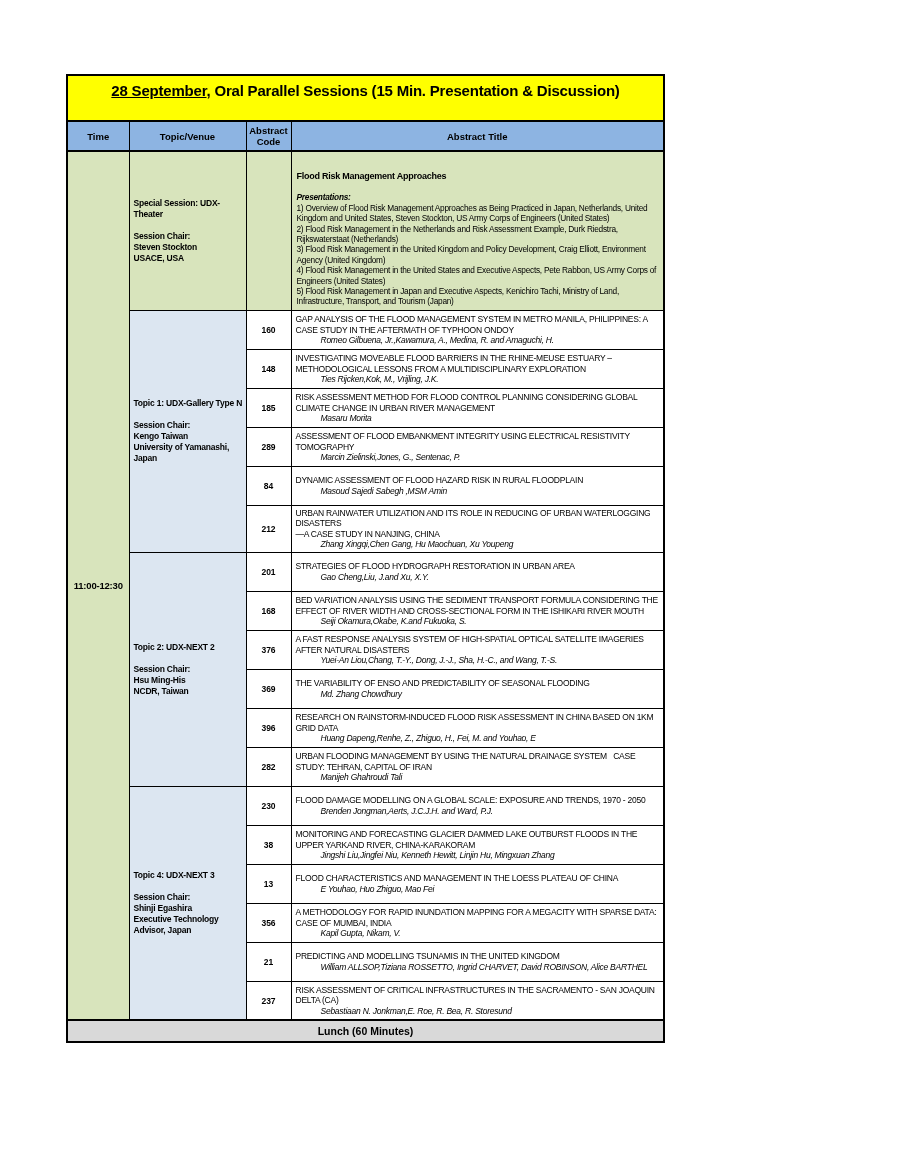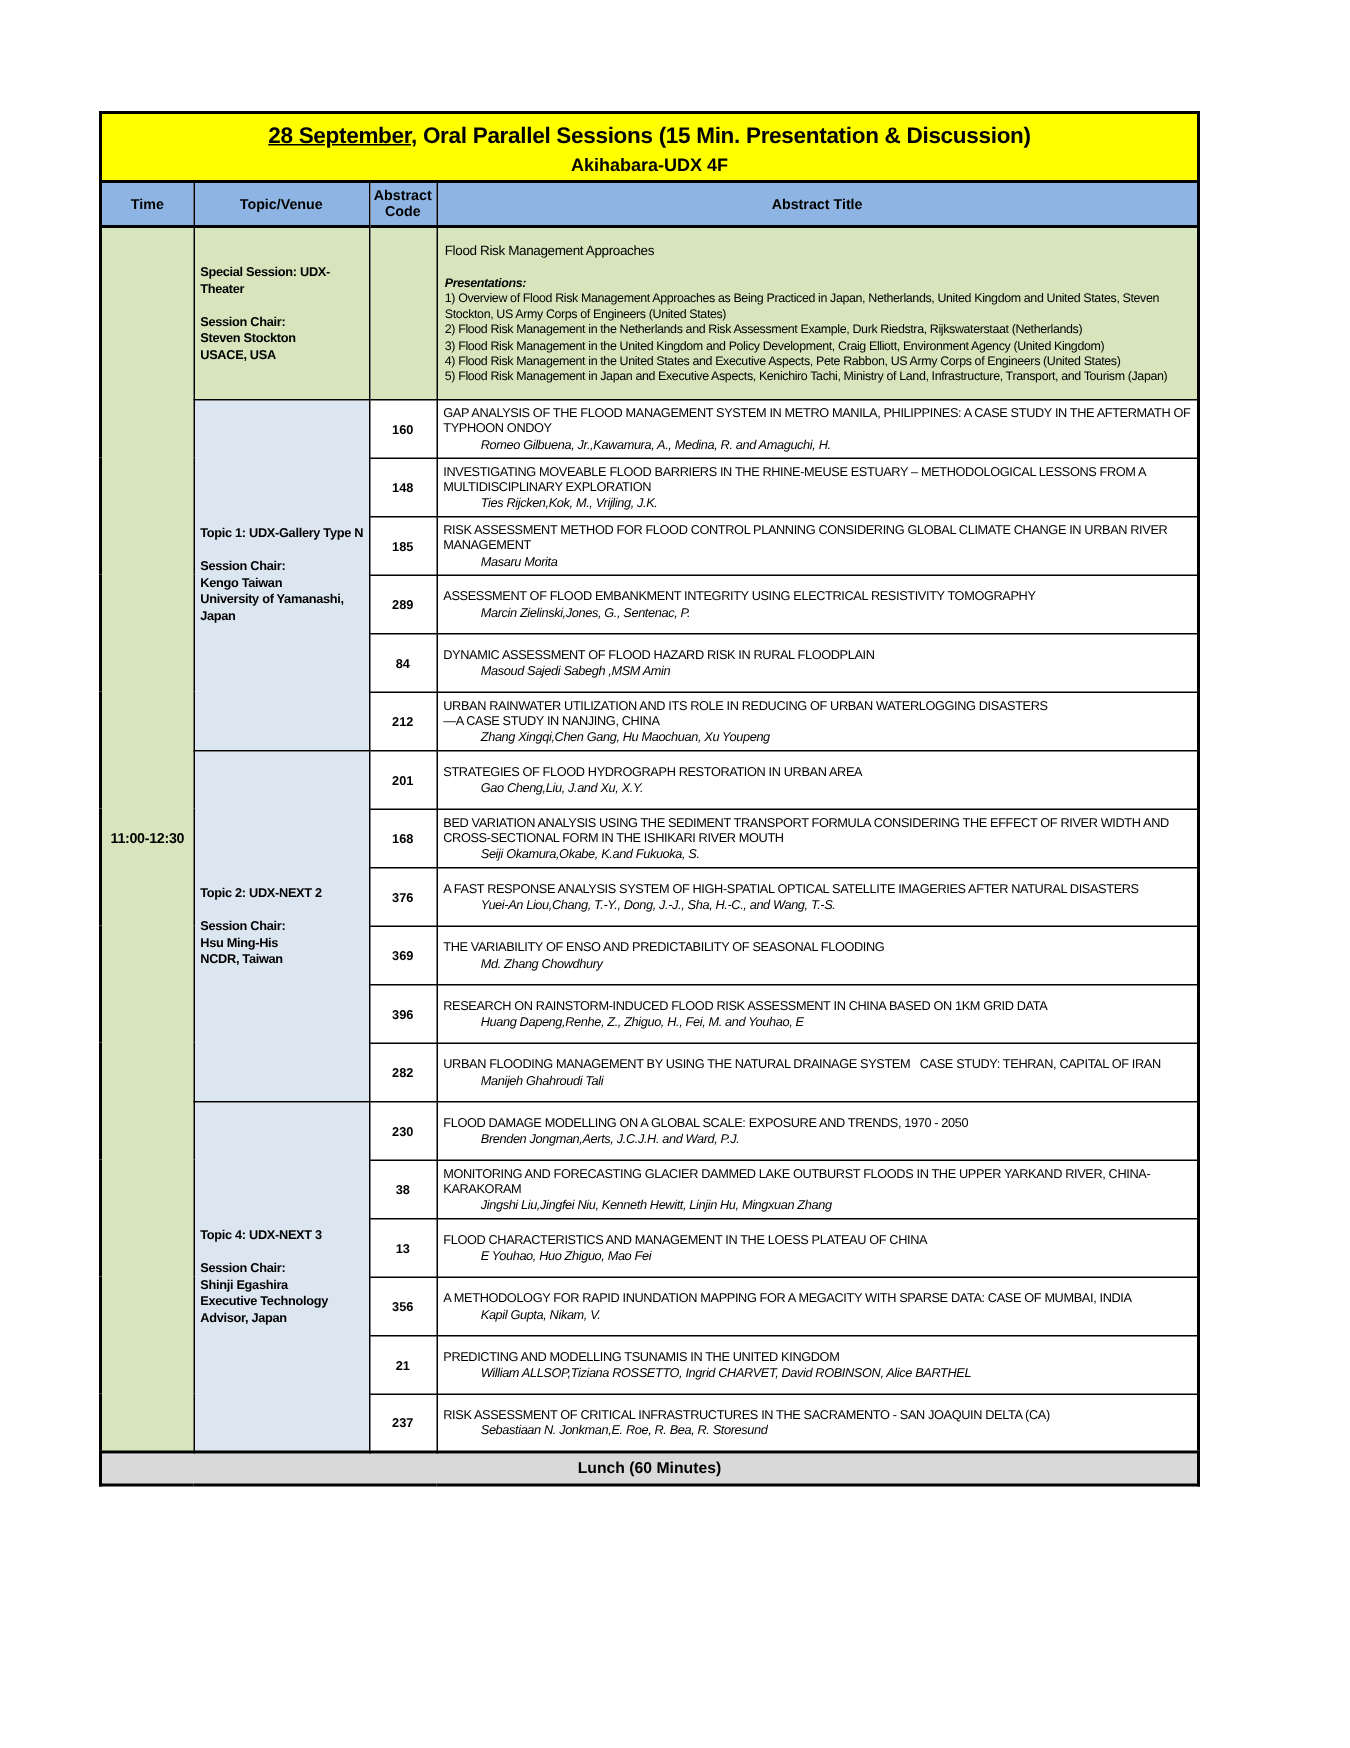--- a/index.html
+++ b/index.html
@@ -3,21 +3,21 @@
 <meta charset="utf-8">
 <style>
   * { box-sizing: border-box; margin: 0; padding: 0; }
   html, body { background: #ffffff; }
   body {
     width: 900px; height: 1165px;
     position: relative;
     font-family: "Liberation Sans", sans-serif;
     color: #000;
   }
-  .sheet { position: absolute; left: 66px; top: 74px; width: 734px; }
+  .sheet { position: absolute; left: 66px; top: 74px; width: 599px; }
 
   .banner {
     background: var(--banner-bg, #FFFF00);
     border: 2px solid #000;
     text-align: center;
     height: 48px;
     padding-top: 4px;
     overflow: hidden;
   }
   .banner-line1 { font-size: 15px; font-weight: bold; line-height: 22px; letter-spacing: -0.2px; }
@@ -53,37 +53,36 @@
   }
   .venue-cell .gap { height: 11px; }
   .special-row td { background: var(--special-bg, #D8E4BC); }
   .special-row { height: 115px; }
   .paper-row { height: 39px; }
   .code-cell { text-align: center; font-weight: bold; font-size: 8.5px; }
   .title-cell { padding: 2px 4px; font-size: 8.5px; line-height: 10.5px; letter-spacing: -0.25px; }
   .paper-title { white-space: pre-line; }
   .paper-authors { font-style: italic; margin-left: 25px; }
   .special-content { padding: 3px 5px; font-size: 8.3px; line-height: 10.4px; letter-spacing: -0.25px; }
-  .special-heading { font-weight: normal; font-size: 9px; margin-bottom: 11px; }
+  .special-heading { font-weight: bold; font-size: 9px; margin-bottom: 11px; margin-top: 16px; }
   .special-pres-label { font-weight: bold; font-style: italic; }
   .lunch-row td {
     background: var(--lunch-bg, #D9D9D9);
     font-weight: bold; font-size: 10.5px; text-align: center;
     height: 22px;
     border: 2px solid #000;
   }
 </style>
 </head>
 <body>
 
 <div class="sheet">
 
   <div class="banner">
     <div class="banner-line1"><span class="banner-date">28 September</span><span>, Oral Parallel Sessions (15 Min. Presentation &amp; Discussion)</span></div>
-    <div class="banner-line2">Akihabara-UDX 4F</div>
   </div>
 
   <table class="schedule">
     <colgroup>
       <col style="width:62px">
         <col style="width:117px">
         <col style="width:45px">
         <col>
     </colgroup>
     <thead>

